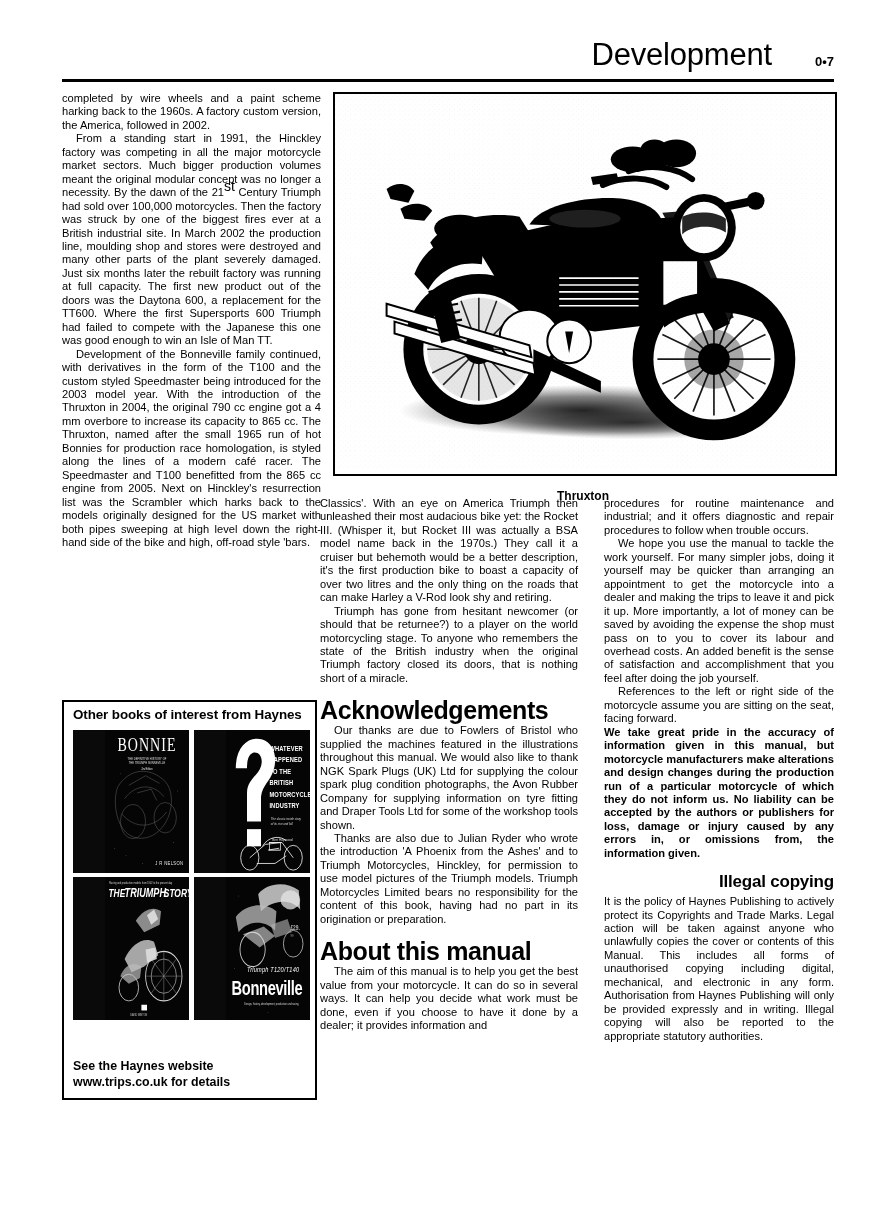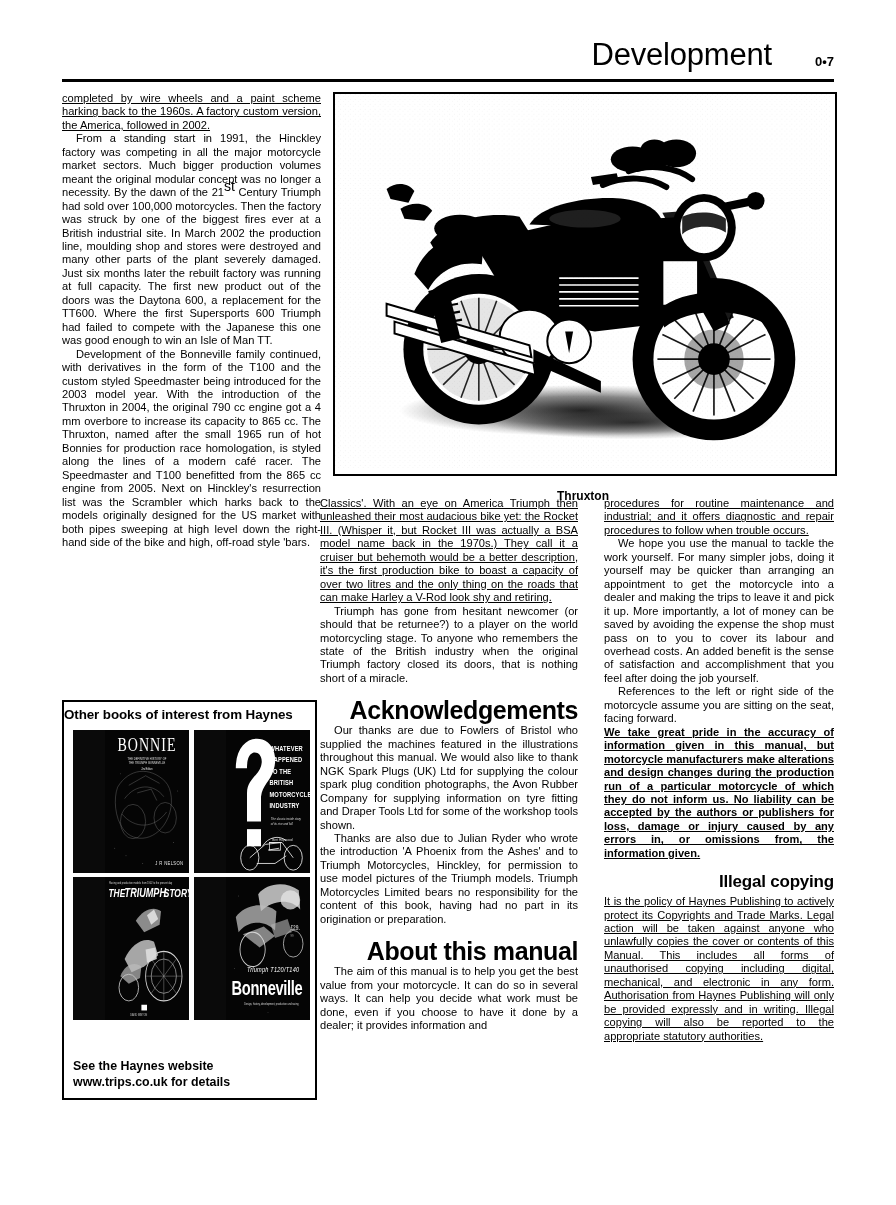--- a/index.html
+++ b/index.html
@@ -69,21 +69,20 @@
     hyphens: none;
   }
   .col p {
     margin: 0;
   }
   .col p.ind {
     text-indent: 14px;
   }
   .col p.noind {
     text-indent: 0;
-    text-decoration: underline;
   }
 
   .col-left {
     left: 62px;
     top: 92px;
     width: 259px;
   }
   .col-mid {
     left: 320px;
     top: 497px;
@@ -101,21 +100,21 @@
     line-height: 0;
   }
 
   
   h2.sec {
     font-size: 25px;
     font-weight: 700;
     line-height: 1.04;
     margin: 12px 0 1px 0;
     letter-spacing: -0.4px;
-    text-align: right;
+    text-align: left;
   }
   h2.sec-sm {
     font-size: 17px;
     font-weight: 700;
     line-height: 1.05;
     margin: 13px 0 4px 0;
     letter-spacing: -0.2px;
     text-align: right;
   }
   .bold-block {
@@ -154,20 +153,21 @@
     border: 2px solid #000;
     background: #fff;
     box-sizing: border-box;
   }
   .books-title {
     position: absolute;
     left: 0; top: 0;
     width: 100%;
     height: 25px;
     line-height: 25px;
+    padding-left: 9px;
     box-sizing: border-box;
     font-size: 13.4px;
     font-weight: 700;
     letter-spacing: -0.1px;
     white-space: nowrap;
   }
   .books-grid {
     position: absolute;
     left: 9px;
     top: 28px;

